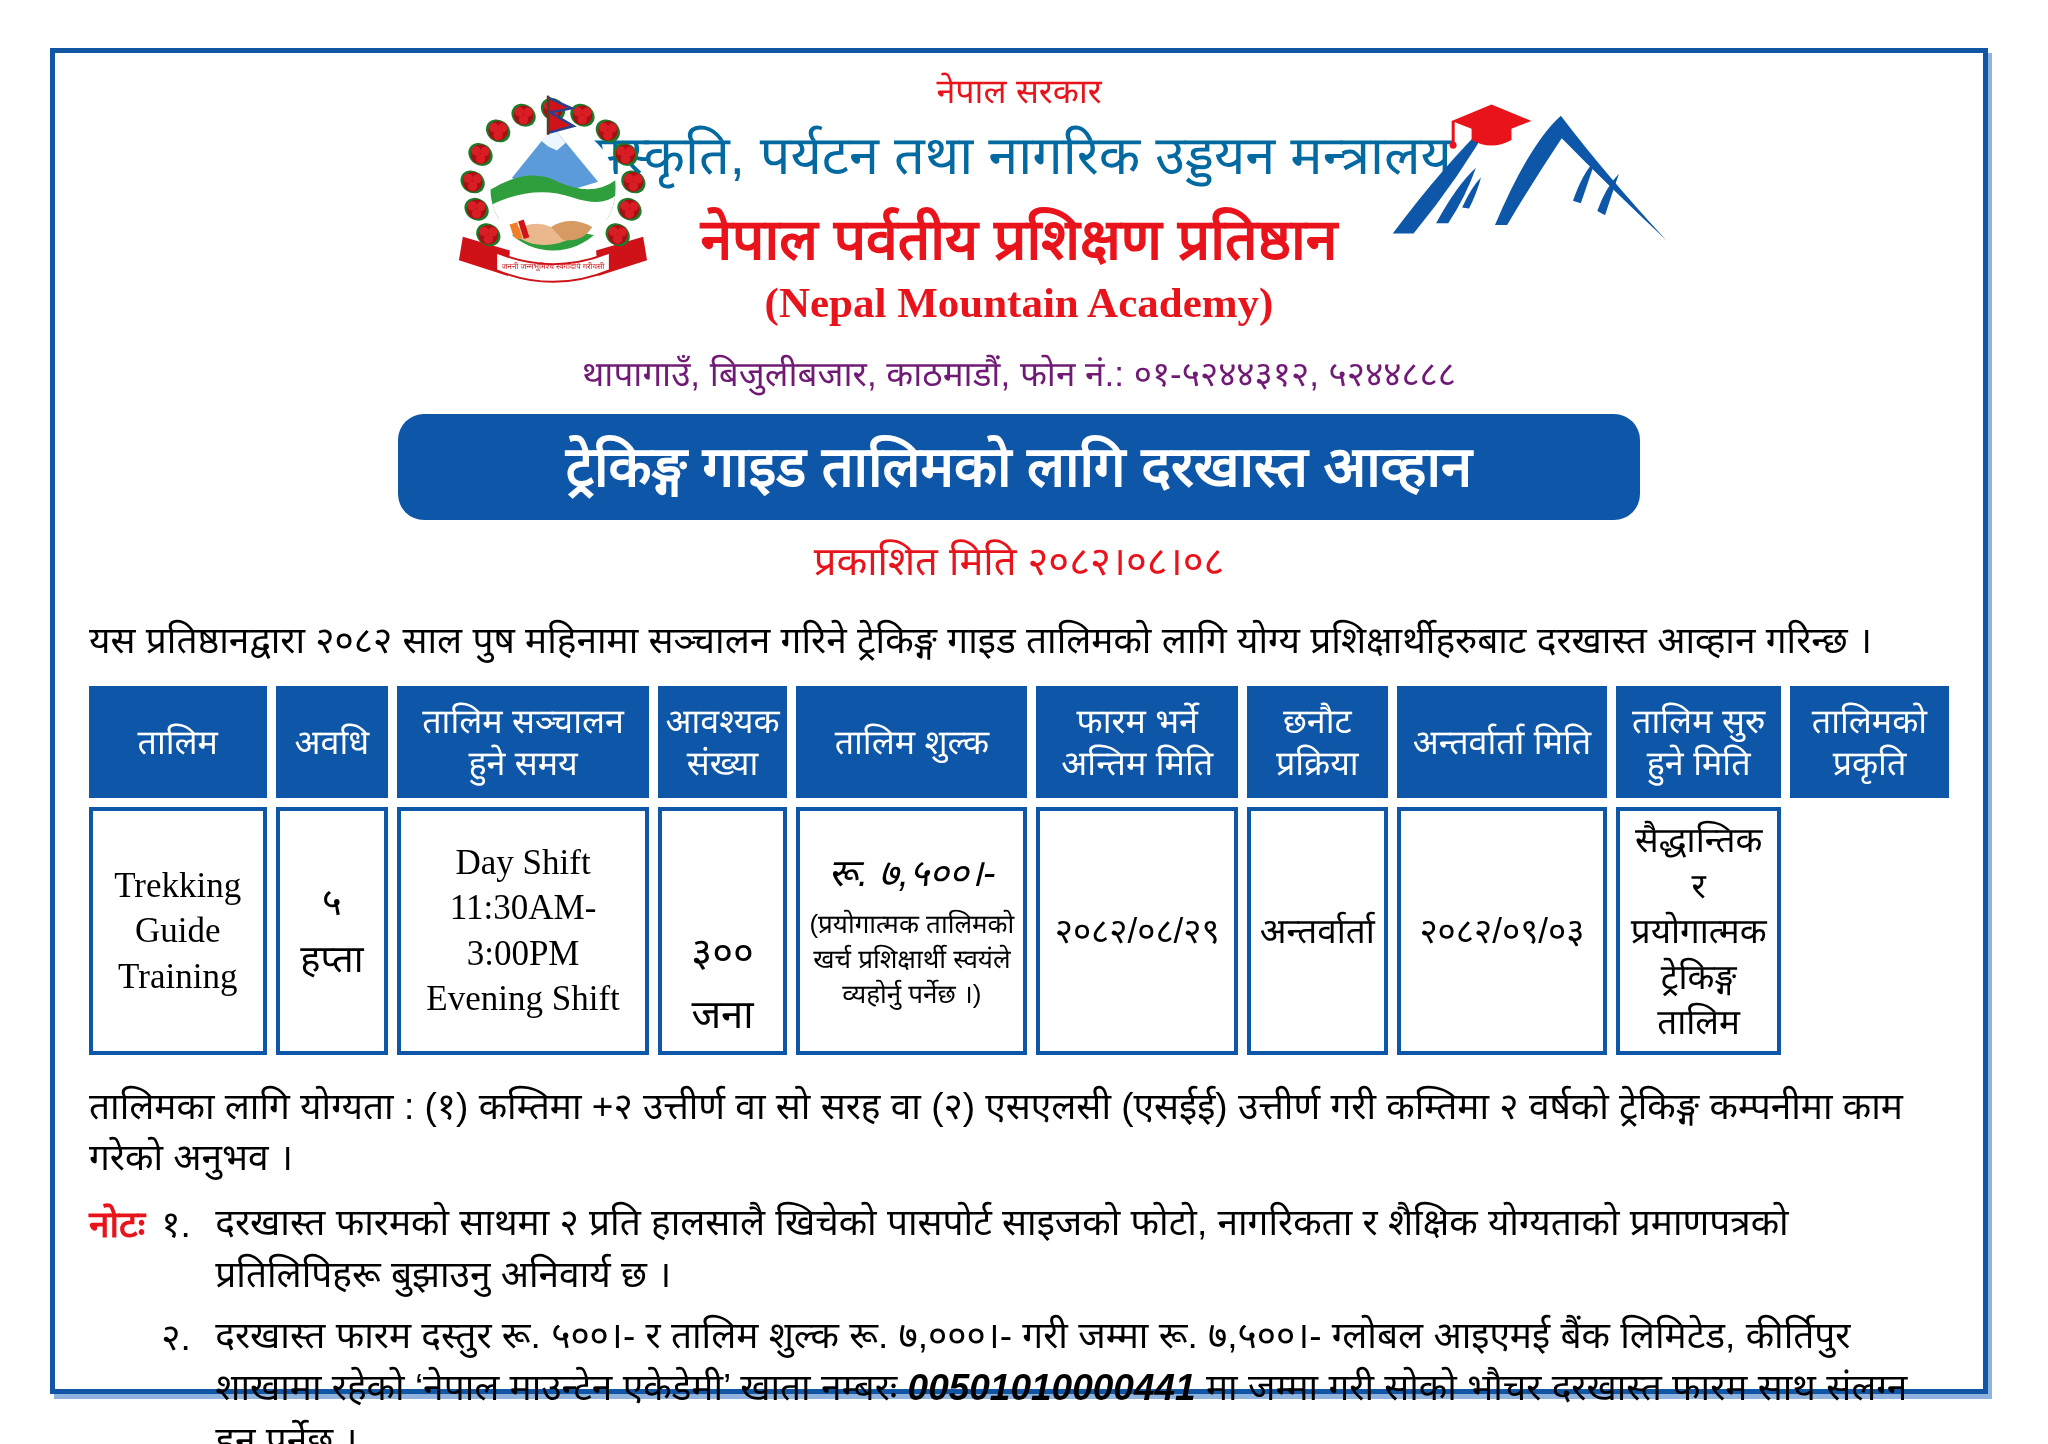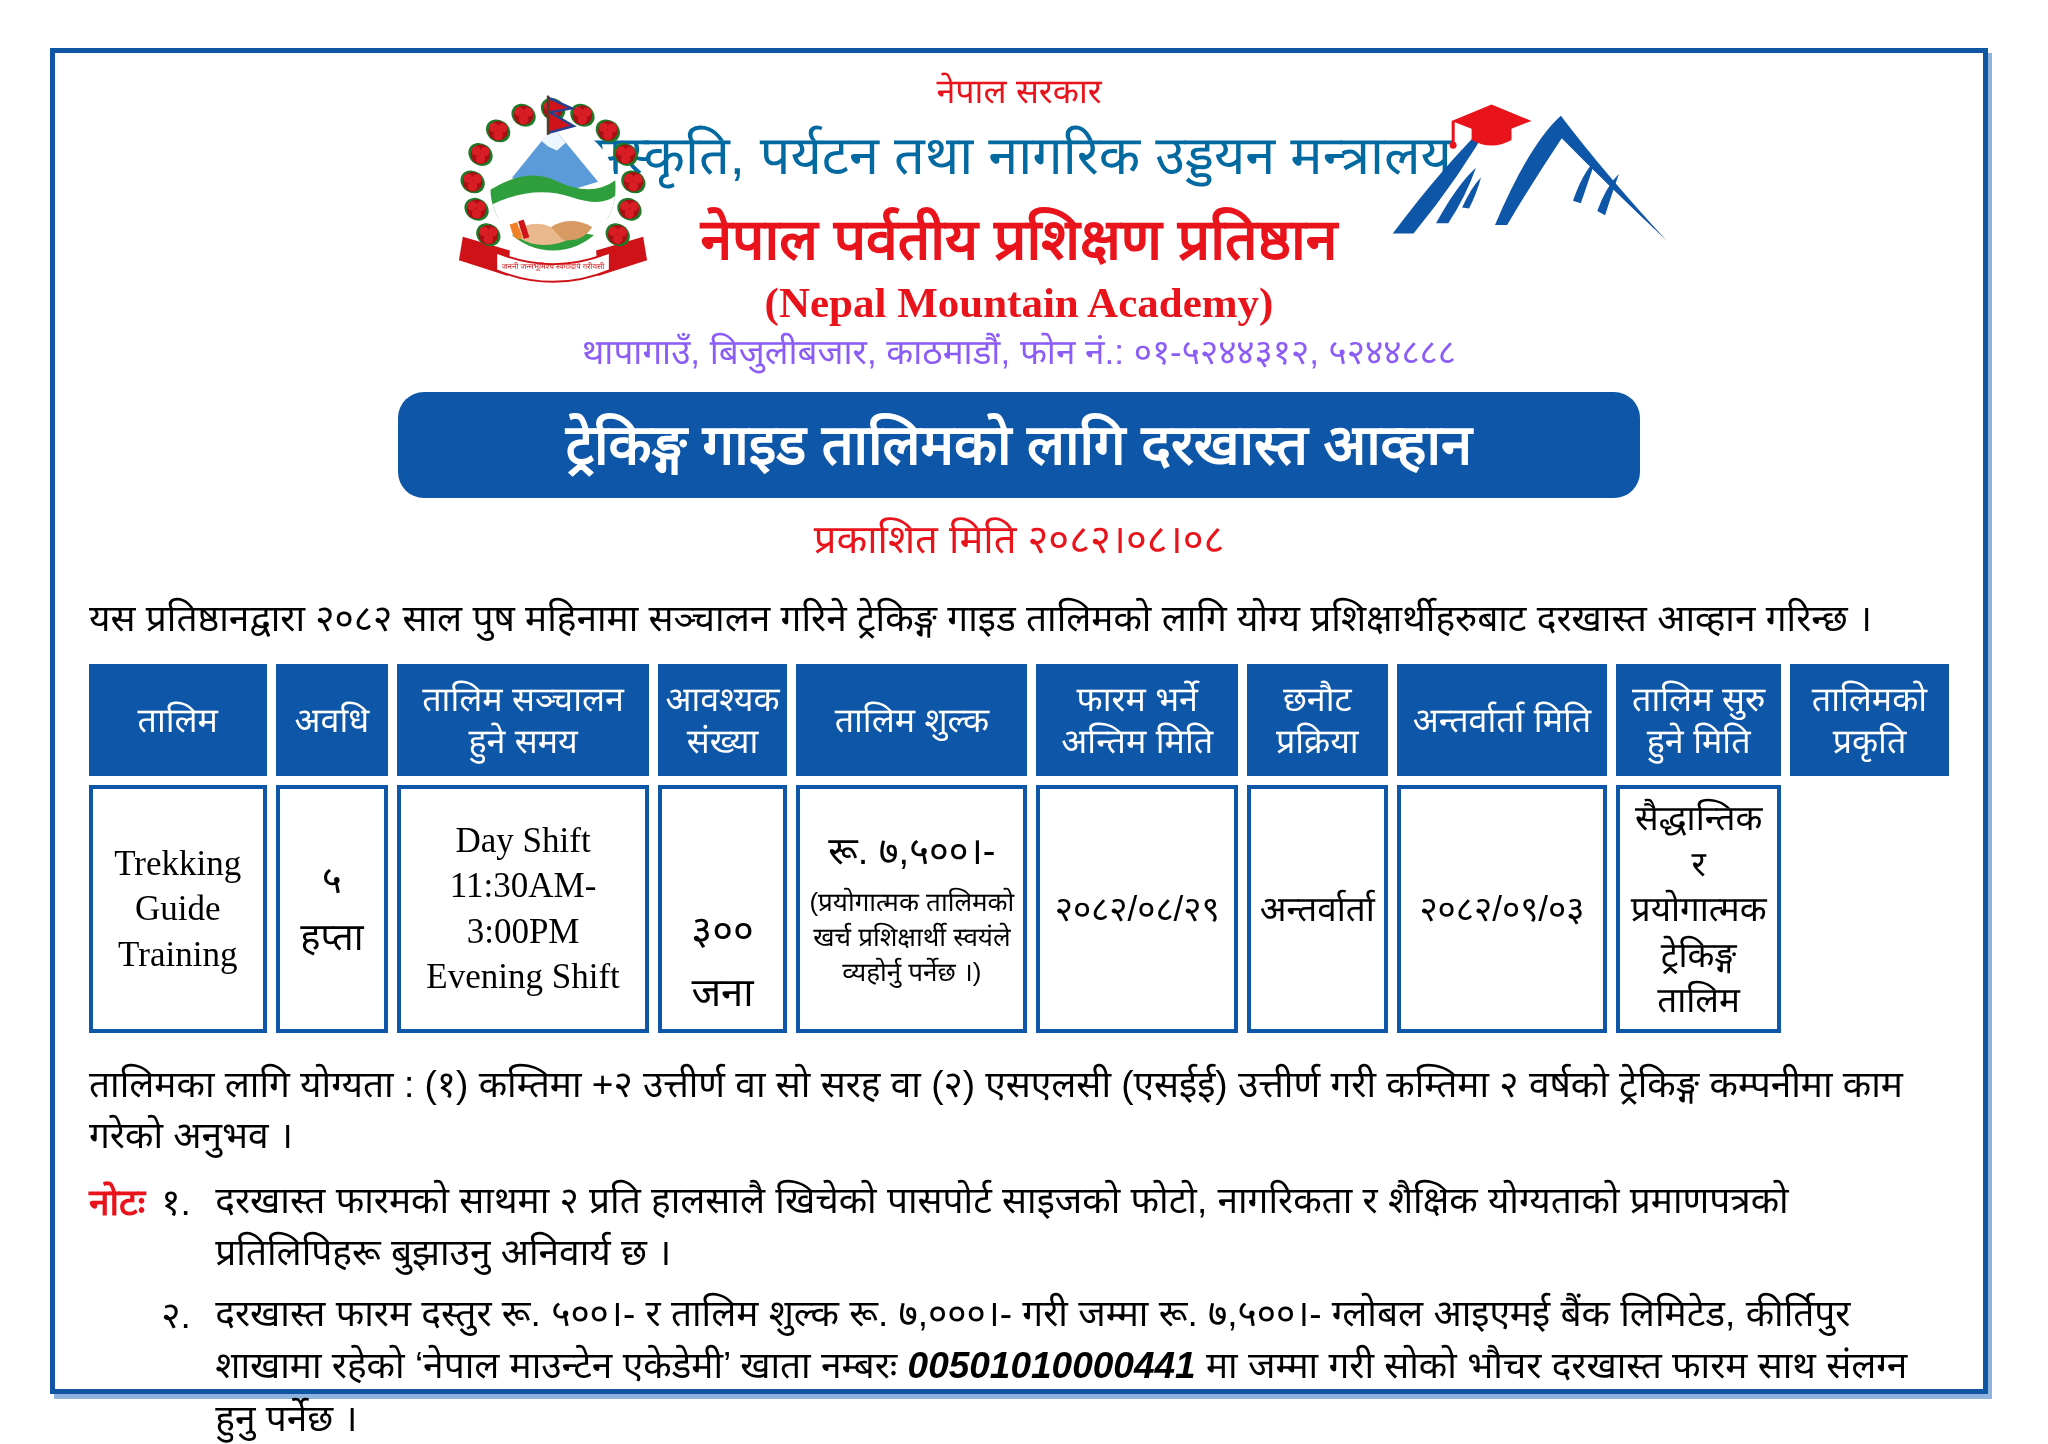--- a/index.html
+++ b/index.html
@@ -8,36 +8,36 @@
   .frame{position:absolute;left:50px;top:48px;width:1928px;height:1336px;
          border:5px solid #1156a5;box-shadow:4px 5px 0 #8fb3dd;background:#fff;}
   
   .header{position:relative;text-align:center;padding-top:14px;}
   .emblem-wrap{position:absolute;left:400px;top:40px;width:196px;height:212px;}
   .logo-wrap{position:absolute;left:1336px;top:40px;width:286px;height:178px;}
   .gov{font-size:34px;color:#e8131b;}
   .ministry{font-size:54px;color:#0369a1;margin-top:3px;}
   .acad-np{font-size:57px;font-weight:bold;color:#e8131b;margin-top:8px;}
   .acad-en{font-family:"Liberation Serif","DejaVu Serif",serif;font-size:43px;font-weight:bold;color:#e8131b;margin-top:2px;}
-  .address{font-size:35px;color:#8b5cf6;margin-top:0;}
+  .address{font-size:35px;color:#701a75;margin-top:22px;}
   
   .banner{width:1242px;margin:18px auto 0;background:#0e56a8;border-radius:26px;color:#fff;
           font-size:56px;font-weight:bold;text-align:center;padding:12px 10px 18px;box-sizing:border-box;}
   .published{font-size:40px;color:#e8131b;text-align:center;margin-top:12px;}
   .intro{font-size:37px;margin:26px 34px 0;}
   
   .table{display:grid;grid-template-columns:9.6fr 6.1fr 13.6fr 7fr 12.5fr 10.9fr 7.6fr 11.4fr 8.9fr 8.6fr;
          gap:9px;margin:22px 34px 0;}
   .th{background:#0e56a8;color:#fff;min-height:112px;display:flex;align-items:center;justify-content:center;
       text-align:center;font-size:34px;line-height:1.25;padding:4px;box-sizing:border-box;}
   .td{background:#fff;border:4px solid #0e56a8;min-height:234px;display:flex;flex-direction:column;
       align-items:center;justify-content:center;text-align:center;font-size:35px;line-height:1.3;
       padding:6px;box-sizing:border-box;}
   .serif{font-family:"Liberation Serif","DejaVu Serif",serif;}
-  .fee-amount{font-size:38px;margin-bottom:8px;}
+  .fee-amount{font-size:38px;margin-bottom:8px;font-style:italic;}
   .fee-note{font-size:26px;line-height:1.35;}
   .seats{font-size:40px;line-height:1.55;justify-content:flex-end;}
   .dur{font-size:38px;line-height:1.5;}
   
   .eligibility{font-size:37px;margin:24px 34px 0;}
   .notes{display:flex;margin:8px 34px 0;font-size:37px;align-items:flex-start;}
   .notes-label{color:#e8131b;font-weight:bold;margin-right:16px;white-space:nowrap;margin-top:8px;}
   .note{display:flex;margin-top:8px;}
   .note-num{width:54px;flex:none;}
   .note-text{flex:1;line-height:1.42;}

